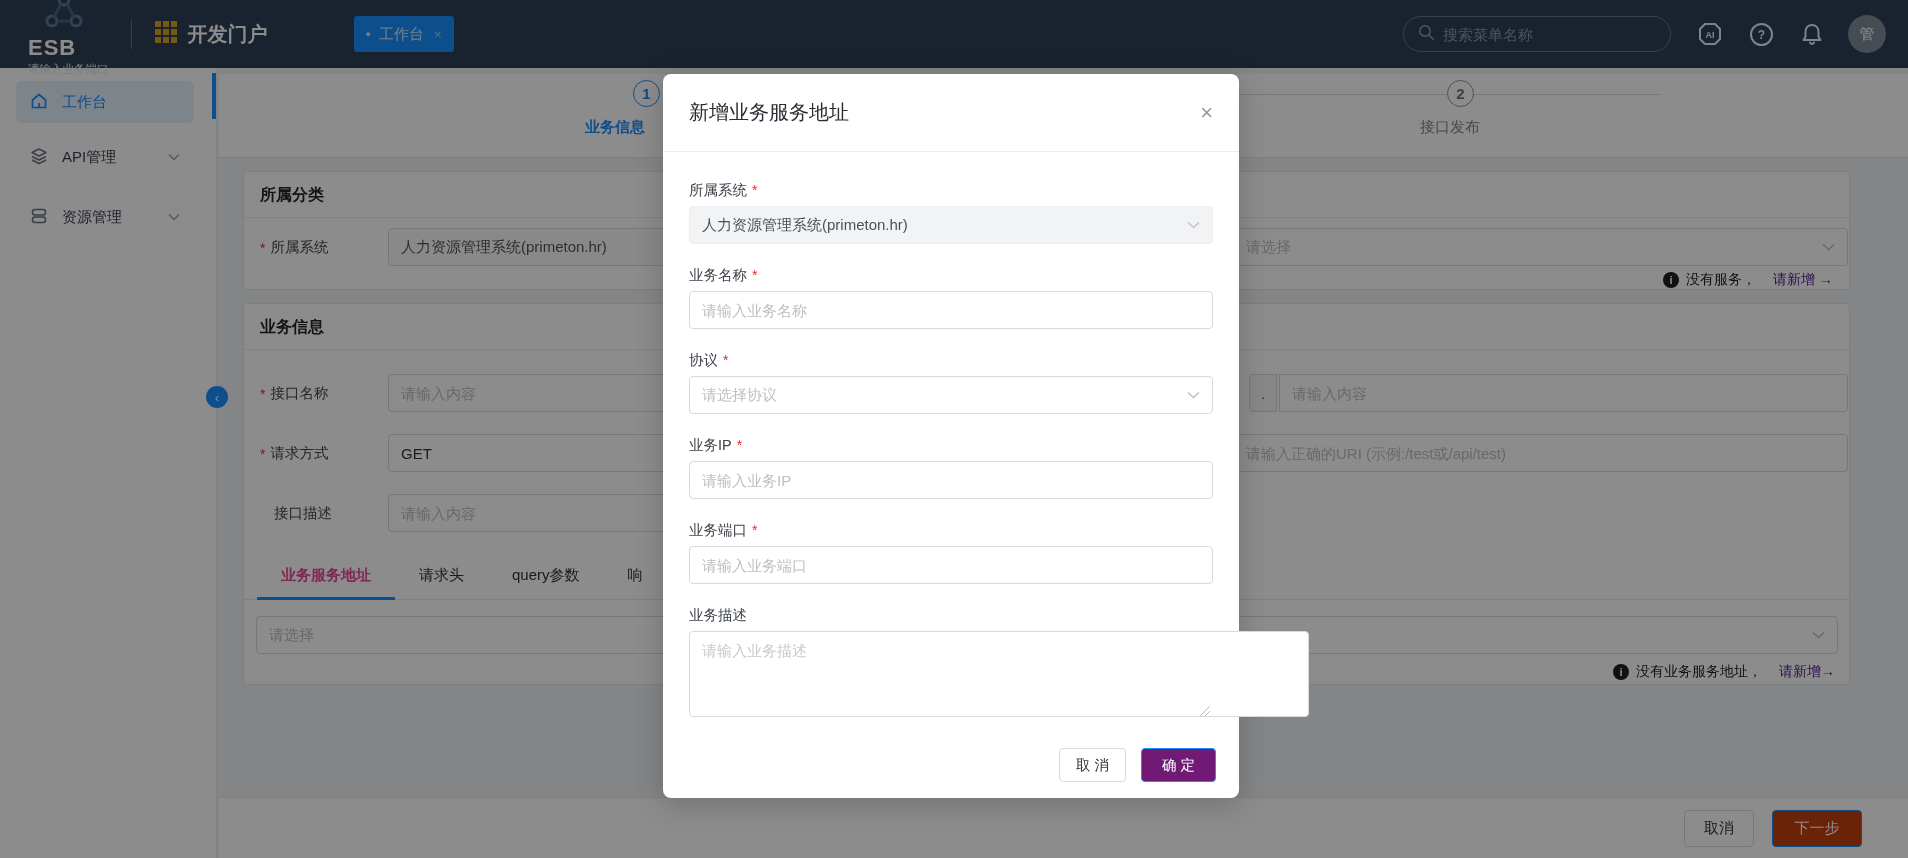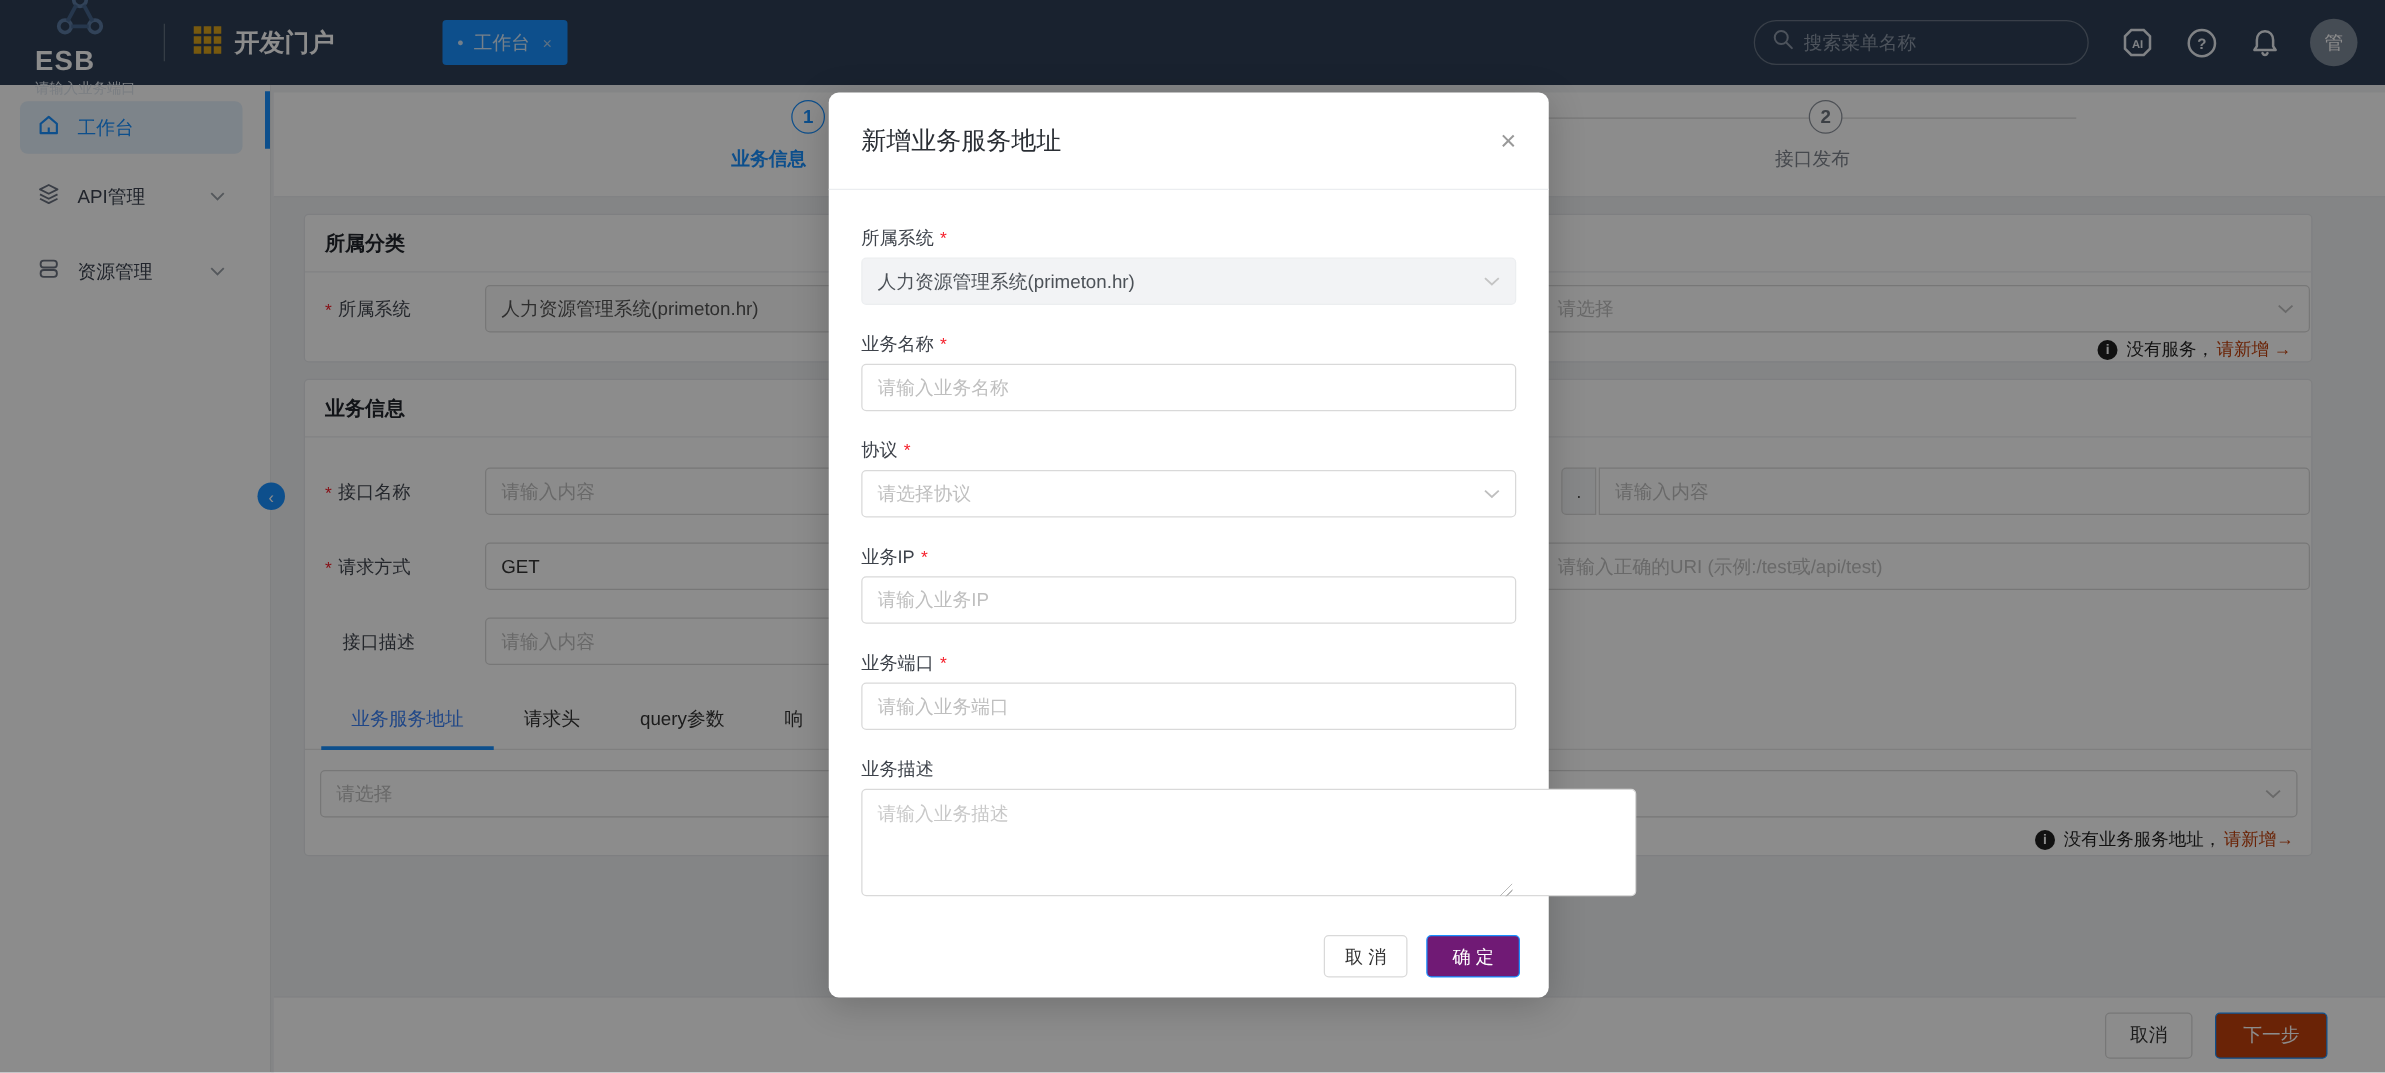--- a/index.html
+++ b/index.html
@@ -56,25 +56,25 @@
   .txt-input { position:absolute; height:38px; border:1px solid #d9d9d9; border-radius:4px; font-size:15px; color:#333; padding:0 12px; outline:none; background:#fff; }
   .txt-input::placeholder { color:#bfbfbf; }
   .sel-box { position:absolute; height:38px; border:1px solid #d9d9d9; border-radius:4px; background:#fff; display:flex; align-items:center; padding:0 12px; font-size:15px; cursor:pointer; }
   .sel-box .ph { color:#bfbfbf; }
   .sel-box .val { color:#333; }
   .sel-box .chev { margin-left:auto; display:flex; }
   .addon { position:absolute; width:28px; height:38px; background:#f5f6f7; border:1px solid #d9d9d9; border-radius:4px 0 0 4px; display:flex; align-items:center; justify-content:center; color:#555; font-size:15px; }
 
   .hint { position:absolute; font-size:14px; color:#1f1f1f; display:flex; align-items:center; }
   .info-i { width:16px; height:16px; border-radius:50%; background:#1f1f1f; color:#fff; font-size:11px; font-weight:bold; display:flex; align-items:center; justify-content:center; margin-right:7px; font-style:normal; }
-  .hint a { color:#c2410c; text-decoration:none; margin-left:2px; cursor:pointer; }
+  .hint a { color:#4c1d95; text-decoration:none; margin-left:17px; cursor:pointer; }
 
   .tabs { position:absolute; left:0; top:250px; width:100%; height:46px; border-bottom:1px solid #e8e8e8; display:flex; padding-left:13px; }
   .tab { position:relative; font-size:15px; color:#333; padding:12px 24px 0 24px; cursor:pointer; white-space:nowrap; }
-  .tab.active { color:#3b82f6; }
+  .tab.active { color:#ec4899;font-weight:bold; }
   .tab.active::after { content:""; position:absolute; left:0; right:0; bottom:-1px; height:3px; background:#1890ff; }
 
   
   .page-footer { position:absolute; left:2px; top:729px; width:1689px; height:61px; background:#fff; border-top:1px solid #e6e8eb; display:flex; align-items:center; justify-content:flex-end; padding-right:46px; }
   .btn { height:37px; border-radius:4px; font-size:15px; display:flex; align-items:center; justify-content:center; cursor:pointer; }
   .btn-default { background:#fff; border:1px solid #d9d9d9; color:#333; width:70px; }
   .btn-primary { background:#c2410c; border:1px solid #1890ff; color:#fff; width:90px; margin-left:18px; }
 
   .collapse-btn { position:absolute; left:206px; top:386px; width:22px; height:22px; border-radius:50%; background:#1890ff; color:#fff; display:flex; align-items:center; justify-content:center; font-size:13px; z-index:6; cursor:pointer; }
 

